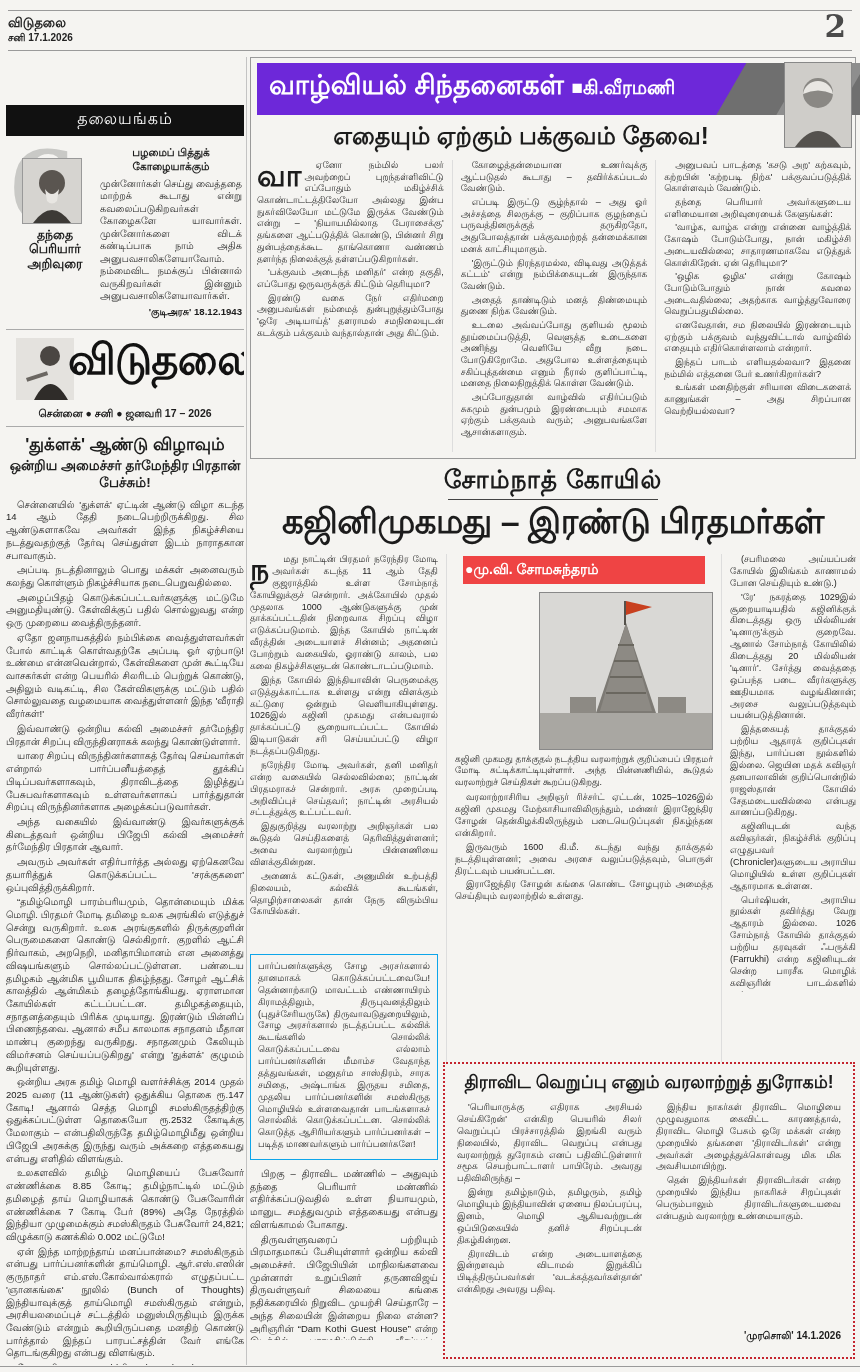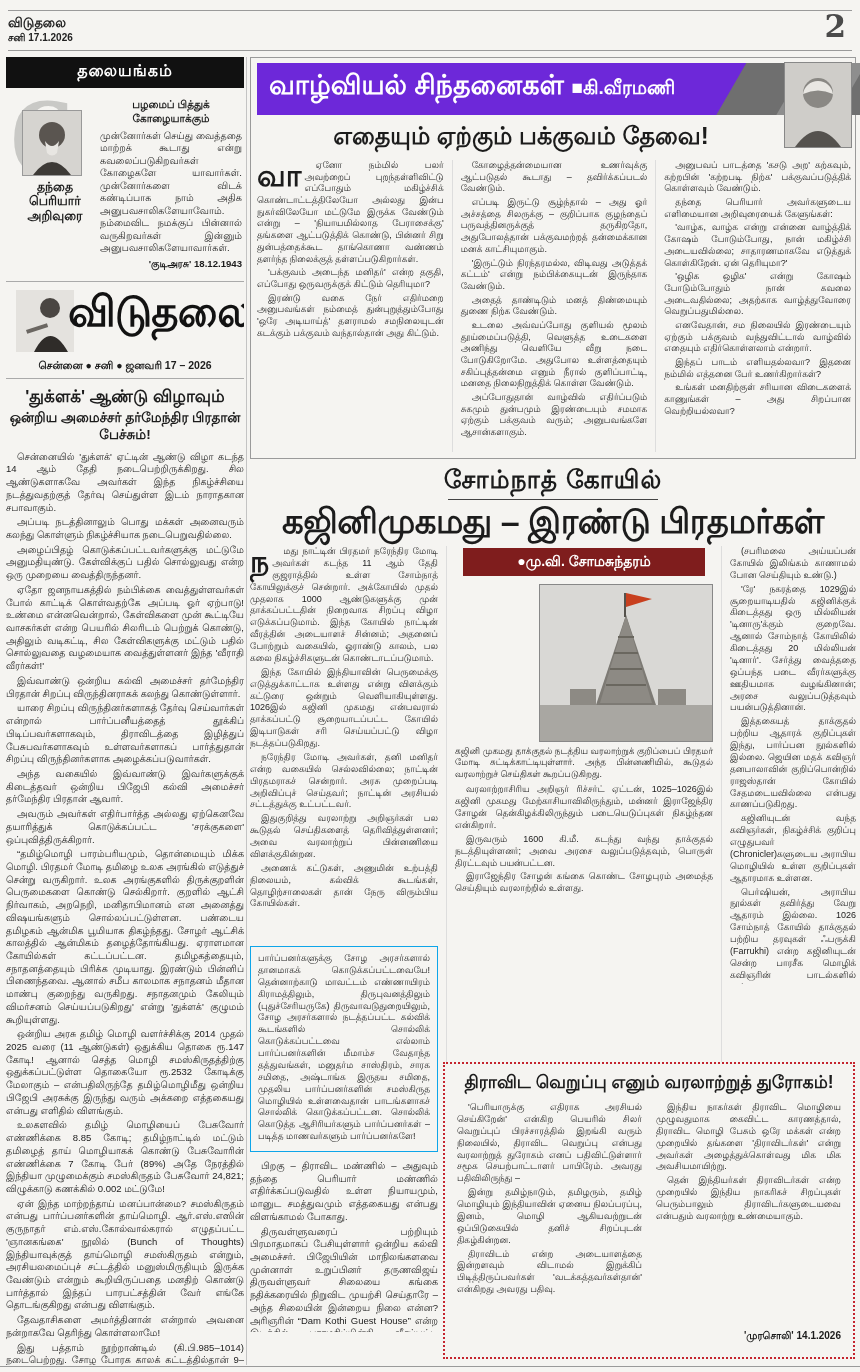--- a/index.html
+++ b/index.html
@@ -12,22 +12,22 @@
   .vrule{position:absolute;background:#c3c3c3;width:1px;}
 
   
   .mast-small{position:absolute;left:8px;top:15px;font-size:13px;font-weight:bold;color:#222;}
   .mast-date{position:absolute;left:8px;top:32px;font-size:10px;font-weight:bold;color:#222;}
   .pageno{position:absolute;right:14px;top:8px;font-family:"DejaVu Serif","Liberation Serif",serif;
     font-size:31px;font-weight:bold;color:#4a4a4a;}
 
   
   .leftcol{position:absolute;left:6px;top:57px;width:238px;height:1308px;overflow:hidden;}
-  .section-banner{background:#111;color:#fff;text-align:center;font-size:16px;font-weight:bold;
-    padding:5px 15px 6px;letter-spacing:1px;}
+  .section-banner{background:#111;color:#fff;text-align:center;font-size:16px;font-weight:normal;
+    padding:5px 15px 6px;letter-spacing:1px;margin-top:48px;}
   .quote-wrap{position:relative;padding:8px 2px 10px;border-bottom:1px solid #aaa;min-height:150px;}
   .big6{position:absolute;left:2px;top:2px;font-family:"DejaVu Serif",serif;font-size:98px;line-height:1;
     color:#c9c9c6;font-weight:bold;}
   .q-photo{position:absolute;left:16px;top:22px;width:58px;height:64px;background:#ddd;border:1px solid #999;overflow:hidden;}
   .q-label{position:absolute;left:6px;top:92px;width:86px;font-size:12.5px;font-weight:bold;line-height:1.15;
     white-space:pre-line;text-align:center;}
   .q-body{margin-left:92px;width:142px;}
   .q-title{font-size:10.5px;font-weight:bold;text-align:center;margin:2px 0 4px;}
   .q-text{font-size:9.6px;line-height:1.3;text-align:justify;}
   .q-src{font-size:9.6px;font-weight:bold;text-align:right;margin-top:3px;}
@@ -56,28 +56,28 @@
   .t-headline{position:absolute;left:10px;top:64px;width:520px;text-align:center;font-size:24px;font-weight:bold;}
   .t-cols{position:absolute;left:6px;top:102px;width:594px;height:292px;display:flex;gap:8px;overflow:hidden;}
   .t-col{flex:1;font-size:9px;line-height:1.3;overflow:hidden;}
   .t-col + .t-col{border-left:1px solid #ddd;padding-left:8px;}
   .dropcap{float:left;font-size:30px;line-height:0.9;font-weight:bold;padding:2px 3px 0 0;}
 
   
   .somnath{position:absolute;left:250px;top:465px;width:606px;height:903px;overflow:hidden;}
   .s-kicker{text-align:center;font-size:25px;font-weight:bold;letter-spacing:1px;}
   .s-kicker-underline{width:210px;height:1px;background:#444;margin:2px auto 2px;}
-  .s-headline{text-align:center;font-size:34px;font-weight:bold;letter-spacing:-0.5px;}
+  .s-headline{text-align:center;font-size:34px;font-weight:bold;letter-spacing:-0.5px;margin-bottom:8px;}
   .s-row{display:flex;gap:8px;}
   .s-col1{width:188px;flex:none;}
   .s-col2{width:258px;flex:none;border-left:1px solid #ddd;border-right:1px solid #ddd;padding:0 8px;}
   .s-col3{flex:1;}
   .s-body{font-size:9px;line-height:1.32;}
   .s-col1-text{height:392px;overflow:hidden;}
-  .byline-box{background:#7f1d1d;color:#fff;font-size:14px;font-weight:bold;text-align:center;
+  .byline-box{background:#ef4444;color:#fff;font-size:14px;font-weight:bold;text-align:left;
     padding:5px 2px;margin:2px 8px 8px;}
   .temple-photo{position:relative;width:172px;height:156px;margin:0 0 4px auto;border:1px solid #888;
     background:linear-gradient(#c9c9c7,#e7e6e3 70%,#b9b8b5);overflow:hidden;}
   .caption{font-size:8.8px;line-height:1.3;text-align:justify;margin-bottom:4px;}
   .s-col2-text,.s-col3-text{height:438px;overflow:hidden;}
   .inset-box{border:1px solid #0ea5e9;padding:6px 7px;margin:8px 0;font-size:9px;line-height:1.32;
     text-align:justify;height:206px;overflow:hidden;box-sizing:border-box;}
   .ed-cont{font-size:9.5px;line-height:1.34;height:172px;overflow:hidden;}
 
   

